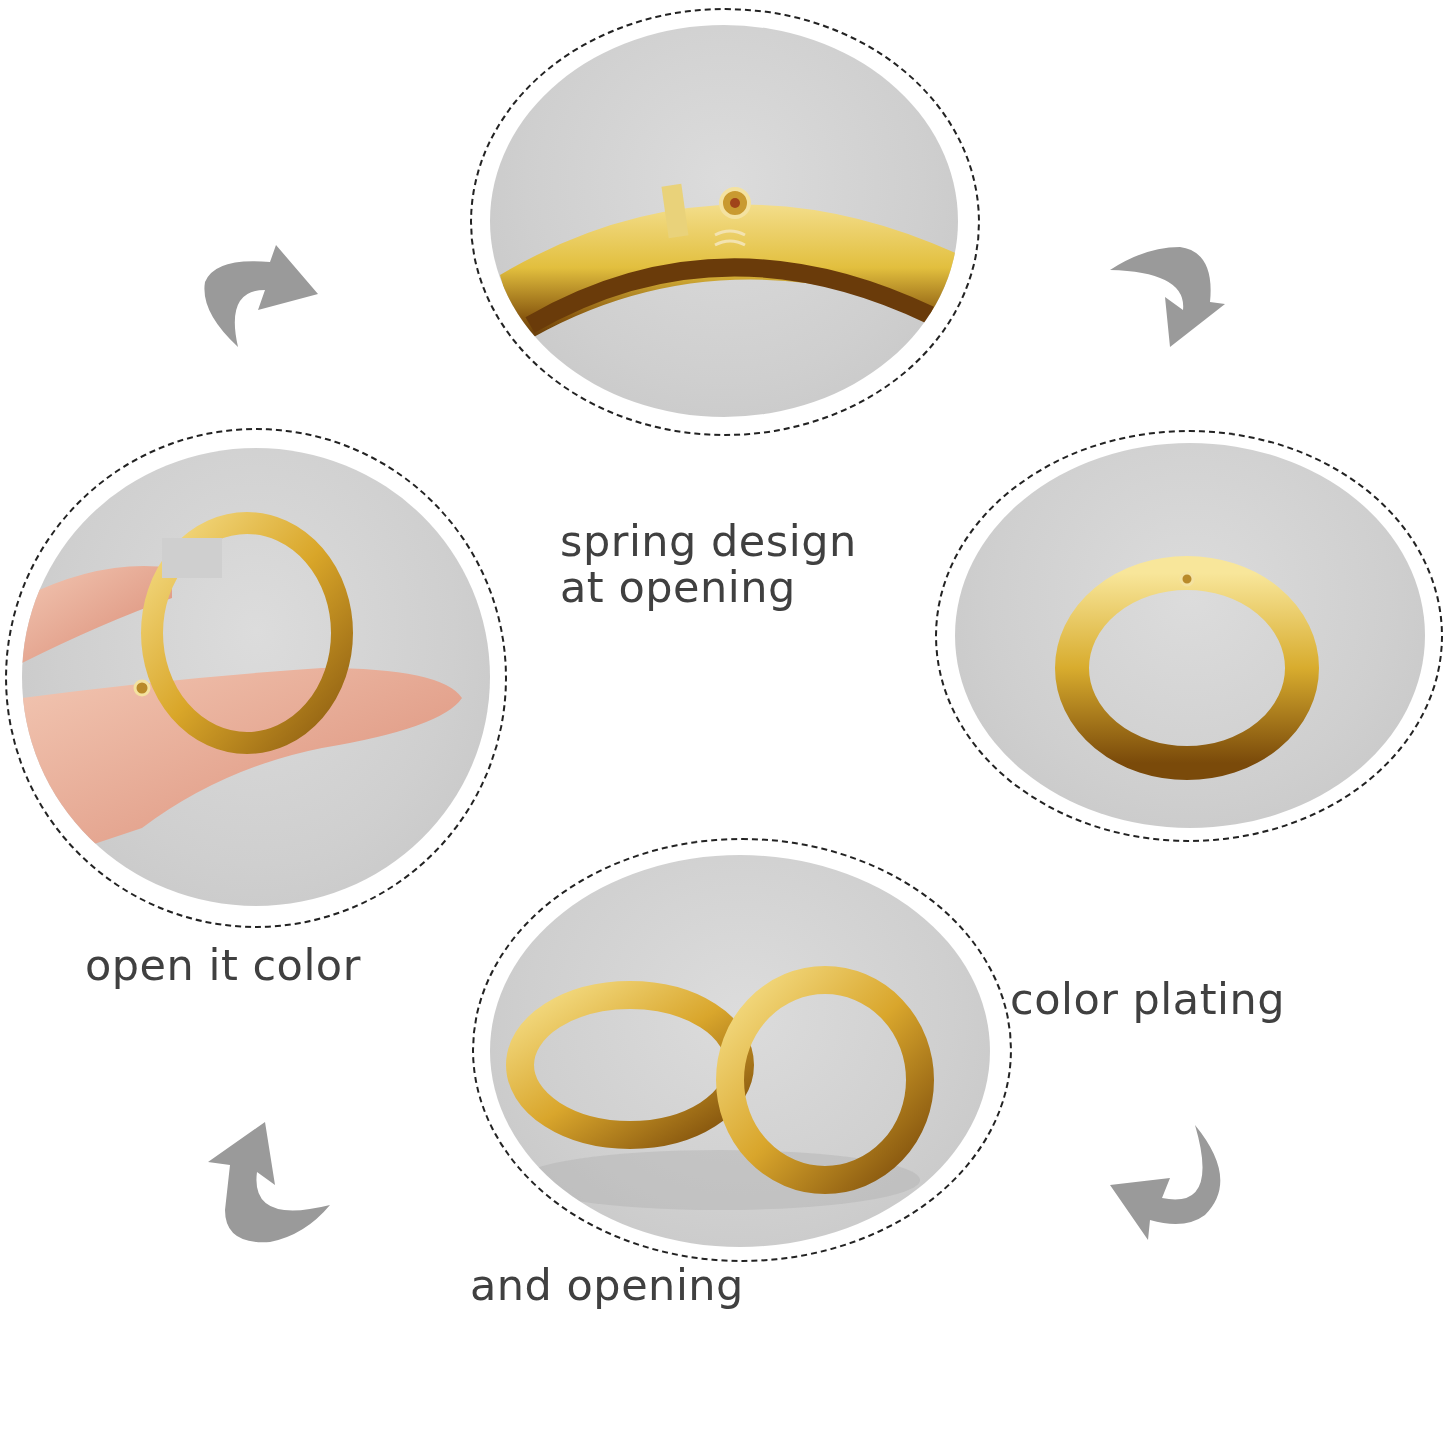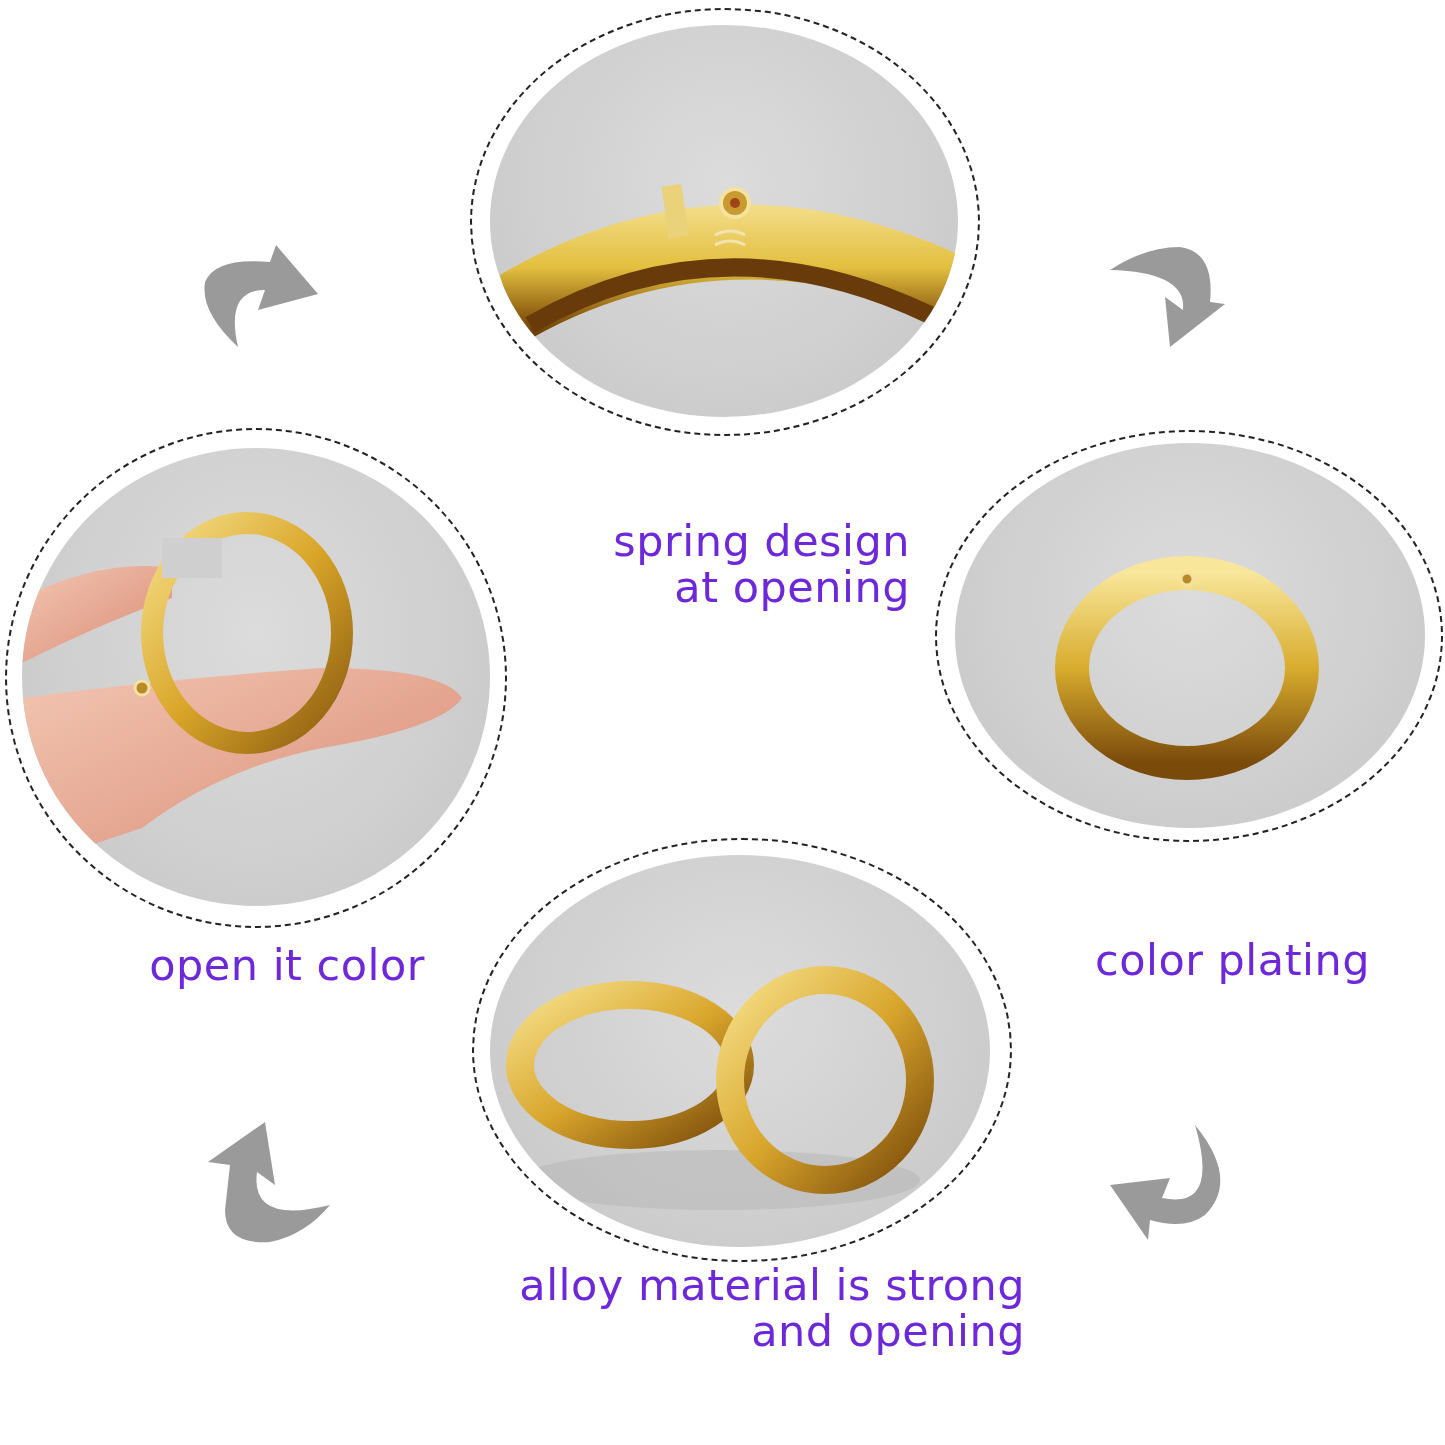--- a/index.html
+++ b/index.html
@@ -1,21 +1,21 @@
 <!DOCTYPE html>
 <html><head>
   <meta charset="utf-8">
   <style>
     html, body { margin: 0; padding: 0; background: #ffffff; }
     body { width: 1445px; height: 1445px; position: relative; overflow: hidden;
            font-family: "DejaVu Sans", "Liberation Sans", sans-serif; }
     .dashed { position: absolute; border: 2px dashed #222; border-radius: 50%; box-sizing: border-box; }
     .photo { position: absolute; border-radius: 50%; overflow: hidden;
              background: radial-gradient(ellipse at 50% 40%, #dcdcdc 0%, #cfcfcf 60%, #c4c4c4 100%); }
-    .caption { position: absolute; text-align: right; color: #6d28d9; font-size: 43px; line-height: 46px; letter-spacing: 0.5px; }
+    .caption { position: absolute; text-align: left; color: #404040; font-size: 43px; line-height: 46px; letter-spacing: 0.5px; }
     .arrow { position: absolute; }
     svg { display: block; }
   </style>
 </head>
 <body>
 
 <div class="dashed" style="left:470px; top:8px; width:510px; height:428px;"></div>
 <div class="photo" style="left:490px; top:25px; width:468px; height:392px;">
   <svg width="468" height="392" viewBox="0 0 468 392">
     <defs>
@@ -71,41 +71,40 @@
       <linearGradient id="g3" x1="0" y1="0" x2="0" y2="1">
         <stop offset="0" stop-color="#f8e69a"></stop>
         <stop offset="0.5" stop-color="#d8ac2e"></stop>
         <stop offset="1" stop-color="#7a4a0a"></stop>
       </linearGradient>
     </defs>
     <ellipse cx="232" cy="225" rx="115" ry="95" fill="none" stroke="url(#g3)" stroke-width="34"></ellipse>
     <circle cx="232" cy="136" r="6" fill="#b98a2a" stroke="#f4e2a0" stroke-width="3"></circle>
   </svg>
 </div>
-<div class="caption" style="left:1010px; top:937px; width:360px;">
+<div class="caption" style="left:1010px; top:976px; width:360px;">
   <div>color plating</div>
 </div>
 
 <div class="dashed" style="left:472px; top:838px; width:540px; height:424px;"></div>
 <div class="photo" style="left:490px; top:855px; width:500px; height:392px;">
   <svg width="500" height="392" viewBox="0 0 500 392">
     <defs>
       <linearGradient id="g4" x1="0" y1="0" x2="1" y2="1">
         <stop offset="0" stop-color="#f6e08a"></stop>
         <stop offset="0.5" stop-color="#d9a62c"></stop>
         <stop offset="1" stop-color="#7a4a0a"></stop>
       </linearGradient>
     </defs>
     <ellipse cx="230" cy="325" rx="200" ry="30" fill="#a8a8a8" opacity="0.35"></ellipse>
     <ellipse cx="140" cy="210" rx="110" ry="70" fill="none" stroke="url(#g4)" stroke-width="28"></ellipse>
     <ellipse cx="335" cy="225" rx="95" ry="100" fill="none" stroke="url(#g4)" stroke-width="28"></ellipse>
   </svg>
 </div>
 <div class="caption" style="left:470px; top:1262px; width:555px;">
-  <div>alloy material is strong</div>
   <div>and opening</div>
 </div>
 
 <div class="arrow" style="left:190px; top:222px; width:130px; height:130px;">
   <svg width="130" height="130" viewBox="0 0 130 130">
     <path d="M48 125 Q 10 90 15 60 Q 25 35 80 40 L 86 23 L 128 72 L 68 88 L 75 68 Q 35 68 48 125 Z" fill="#9a9a9a"></path>
   </svg>
 </div>
 <div class="arrow" style="left:1105px; top:222px; width:120px; height:130px;">
   <svg width="120" height="130" viewBox="0 0 120 130">

